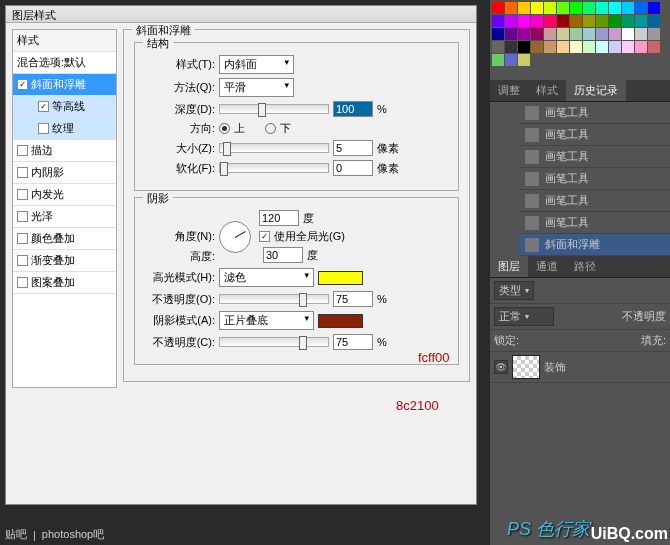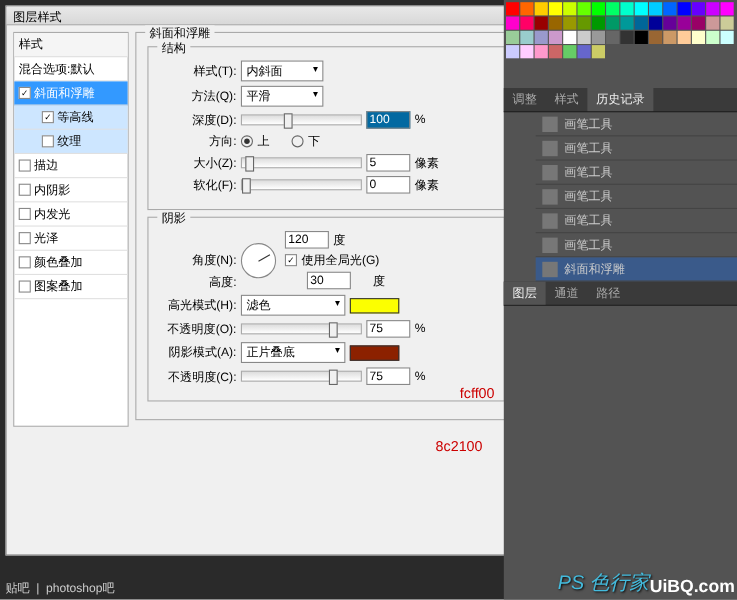--- a/index.html
+++ b/index.html
@@ -33,21 +33,21 @@
 .anglewidget::after { content: ""; position: absolute; left: 50%; top: 50%; width: 12px; height: 1px; background: #333; transform-origin: left; transform: rotate(-30deg); }
 .contour { width: 30px; height: 24px; border: 1px solid #888; background: linear-gradient(135deg,#fff 48%, #000 52%); display: inline-block; }
 .contour-wrap { display: flex; align-items: center; }
 .contour-wrap::after { content: "▾"; margin-left: 2px; font-size: 9px; }
 .swatch { width: 45px; height: 14px; border: 1px solid #333; }
 .btn { border: 1px solid #888; background: #f4f4f4; padding: 3px 18px; cursor: pointer; }
 .btnrow { display: flex; justify-content: center; gap: 10px; margin-top: 8px; }
 .annot { position: absolute; color: #c00; font-size: 13px; font-family: Arial; }
 
 
-.panels { position: absolute; right: 0; top: 0; width: 212px; height: 545px; background: #535353; color: #ccc; display: flex; flex-direction: column; }
+.panels { position: absolute; right: 0; top: 0; width: 180px; height: 545px; background: #535353; color: #ccc; display: flex; flex-direction: column; }
 .swatches { height: 80px; display: flex; flex-wrap: wrap; align-content: flex-start; padding: 2px; gap: 1px; }
 .sw { width: 12px; height: 12px; }
 .tabset { display: flex; background: #3a3a3a; border-bottom: 1px solid #222; }
 .tab { padding: 3px 8px; color: #aaa; }
 .tab.active { background: #535353; color: #eee; }
 .history { flex: 0 0 auto; padding-left: 29px; }
 .hist-item { display: flex; align-items: center; gap: 6px; padding: 3px 6px; border-bottom: 1px solid #444; }
 .hist-item.sel { background: #3a5a8a; }
 .hicon { width: 14px; height: 14px; background: #777; }
 .layers-panel { flex: 1; background: #535353; }
@@ -99,20 +99,24 @@
           <div class="sidebar-item">
             <span class="cb"></span>
             <span>光泽</span>
           </div>
           <div class="sidebar-item">
             <span class="cb"></span>
             <span>颜色叠加</span>
           </div>
           <div class="sidebar-item">
             <span class="cb"></span>
+            <span>渐变叠加</span>
+          </div>
+          <div class="sidebar-item">
+            <span class="cb"></span>
             <span>图案叠加</span>
           </div>
         </div>
     </div>
     <div class="main">
       <div class="fieldset">
         <span class="legend">斜面和浮雕</span>
         <div class="fieldset" style="margin-top:4px">
           <span class="legend">结构</span>
           <div class="row">
@@ -168,21 +172,21 @@
             <div class="anglewidget"></div>
             <div style="display:flex;flex-direction:column;gap:3px;margin-left:4px">
               <div style="display:flex;align-items:center;gap:4px">
                 <div class="numbox">120</div>
                 <span>度</span>
               </div>
               <div style="display:flex;align-items:center;gap:4px">
                 <span class="cb checked"></span>
                 <span>使用全局光(G)</span>
               </div>
-              <div style="display:flex;align-items:center;gap:20px">
+              <div style="display:flex;align-items:center;gap:4px">
                 <span style="width:0"></span>
                 <div class="numbox">30</div>
                 <span>度</span>
               </div>
             </div>
           </div>
           <div class="row" style="margin-top:-18px">
             <span class="lbl">高度:</span>
           </div>
           <div class="row">
@@ -316,20 +320,45 @@
         <div class="hicon"></div>
         <span>斜面和浮雕</span>
       </div>
     </div>
 
   <div class="tabset">
     <div class="tab active">图层</div>
     <div class="tab">通道</div>
     <div class="tab">路径</div>
   </div>
+  <div class="layers-panel">
+    <div class="lp-row">
+      <div class="drop">
+          <span>类型</span>
+        </div>
+      <span style="flex:1"></span>
+    </div>
+    <div class="lp-row">
+      <div class="drop" style="width:60px">
+          <span>正常</span>
+        </div>
+      <span style="flex:1"></span>
+      <span>不透明度</span>
+    </div>
+    <div class="lp-row">
+      <span>锁定:</span>
+      <span style="flex:1"></span>
+      <span>填充:</span>
+    </div>
+    <div class="lp-row">
+      <div class="eye">👁</div>
+      <div class="layer-thumb"></div>
+      <span>装饰</span>
+    </div>
+  </div>
 </div>
 
 <div class="footer">
   <span>贴吧</span>
   <span>|</span>
   <span>photoshop吧</span>
 </div>
 <div class="watermark">PS 色行家</div>
 <div class="uibq">UiBQ.com</div>
 

